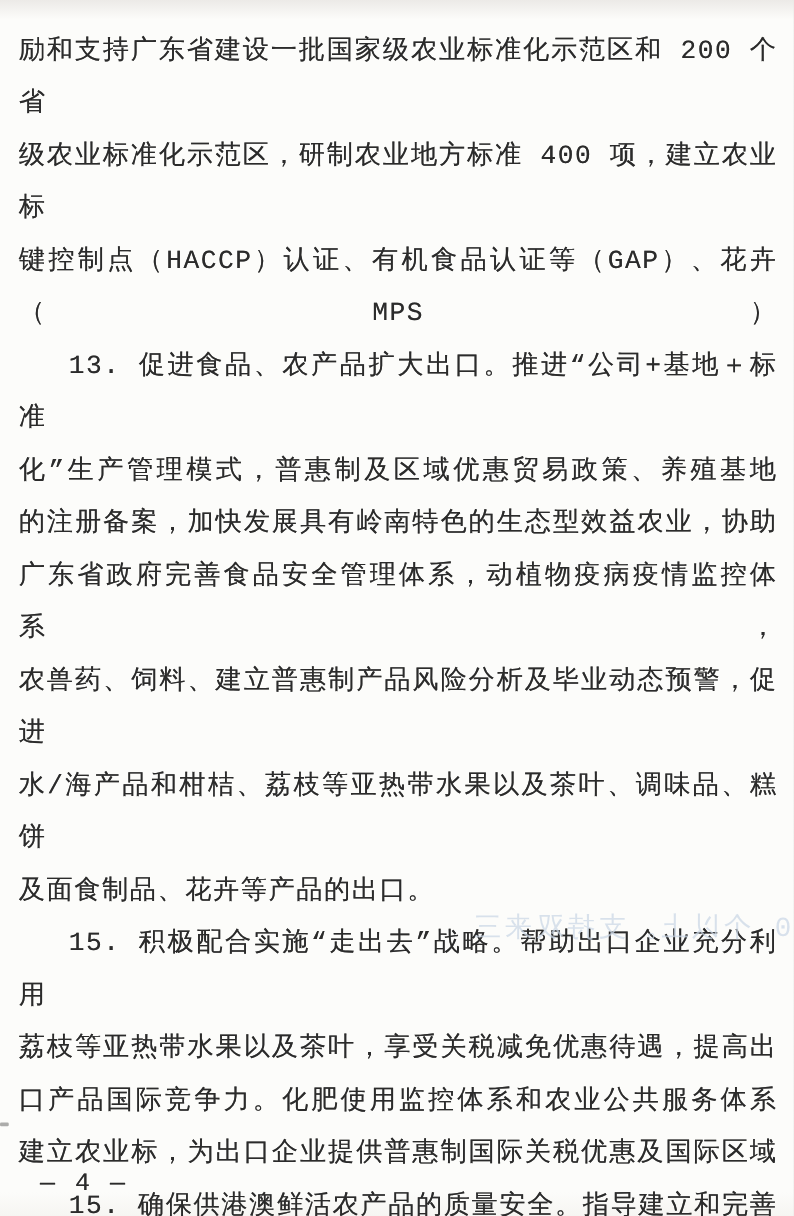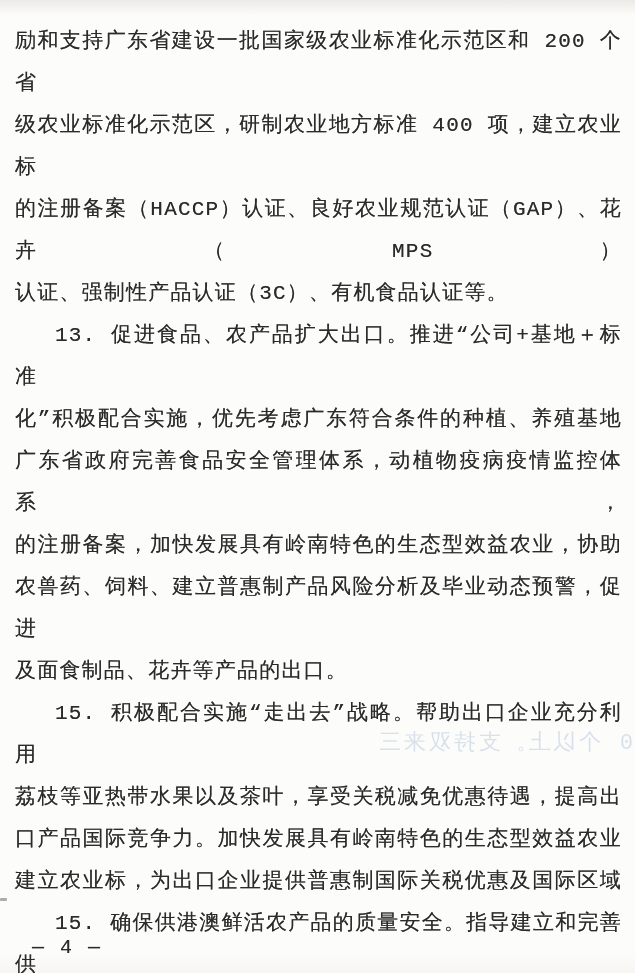--- a/index.html
+++ b/index.html
@@ -77,31 +77,31 @@
     opacity: 0.7;
   }
 </style>
 </head>
 <body>
 
 <div class="page">
   <div class="text-block">
     <p class="line">励和支持广东省建设一批国家级农业标准化示范区和 200 个省</p>
     <p class="line">级农业标准化示范区，研制农业地方标准 400 项，建立农业标</p>
-    <p class="line">的注册备案（HACCP）认证、良好农业规范认证（GAP）、花卉（MPS）</p>
-    <p class="line end">认证、强制性产品认证（3C）、有机食品认证等。</p>
+    <p class="line">键控制点（HACCP）认证、有机食品认证等（GAP）、花卉（MPS）</p>
     <p class="line indent">13. 促进食品、农产品扩大出口。推进“公司+基地＋标准</p>
-    <p class="line">化”积极配合实施，优先考虑广东符合条件的种植、养殖基地</p>
+    <p class="line">化”生产管理模式，普惠制及区域优惠贸易政策、养殖基地</p>
+    <p class="line">的注册备案，加快发展具有岭南特色的生态型效益农业，协助</p>
     <p class="line">广东省政府完善食品安全管理体系，动植物疫病疫情监控体系，</p>
-    <p class="line">的注册备案，加快发展具有岭南特色的生态型效益农业，协助</p>
     <p class="line">农兽药、饲料、建立普惠制产品风险分析及毕业动态预警，促进</p>
+    <p class="line">水/海产品和柑桔、荔枝等亚热带水果以及茶叶、调味品、糕饼</p>
     <p class="line end">及面食制品、花卉等产品的出口。</p>
     <p class="line indent">15. 积极配合实施“走出去”战略。帮助出口企业充分利用</p>
     <p class="line">荔枝等亚热带水果以及茶叶，享受关税减免优惠待遇，提高出</p>
-    <p class="line">口产品国际竞争力。加快发展具有岭南特色的生态型效益农业</p>
+    <p class="line">口产品国际竞争力。化肥使用监控体系和农业公共服务体系</p>
     <p class="line">建立农业标，为出口企业提供普惠制国际关税优惠及国际区域</p>
     <p class="line indent">15. 确保供港澳鲜活农产品的质量安全。指导建立和完善供</p>
 
   </div>
 
   <div class="ghost">0 个以上。支持双来三</div>
 
   <div class="speck"></div>
 
   <div class="footer">— 4 —</div>

